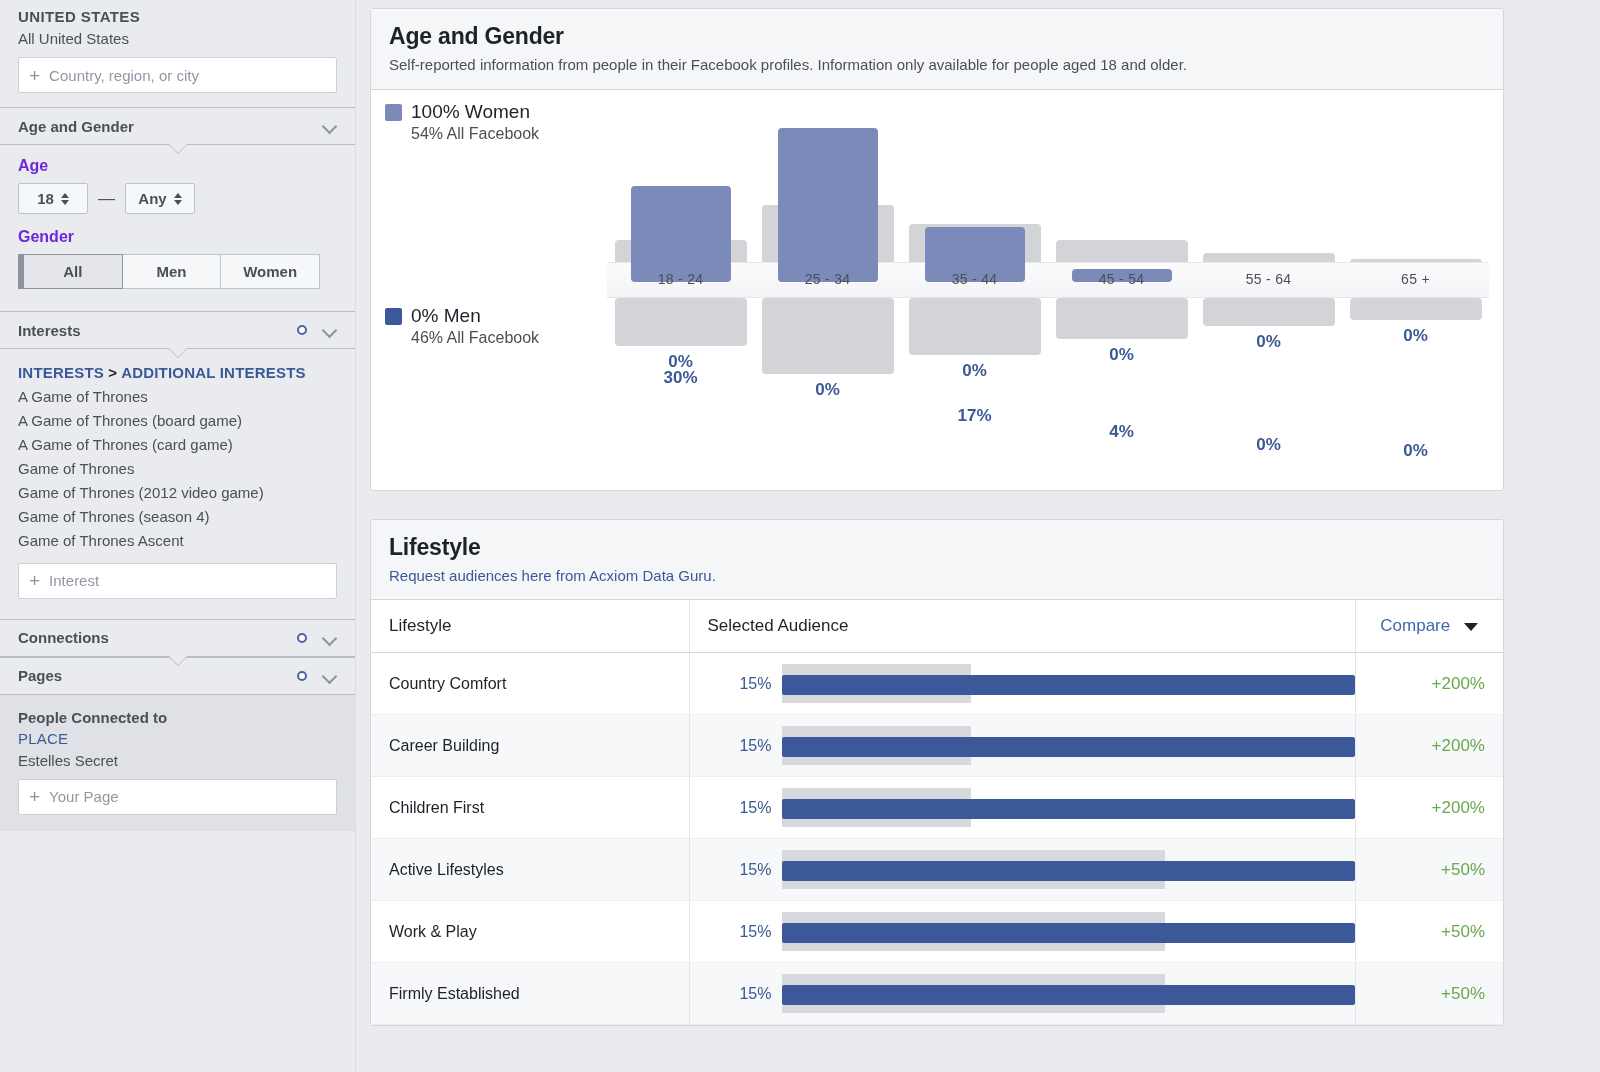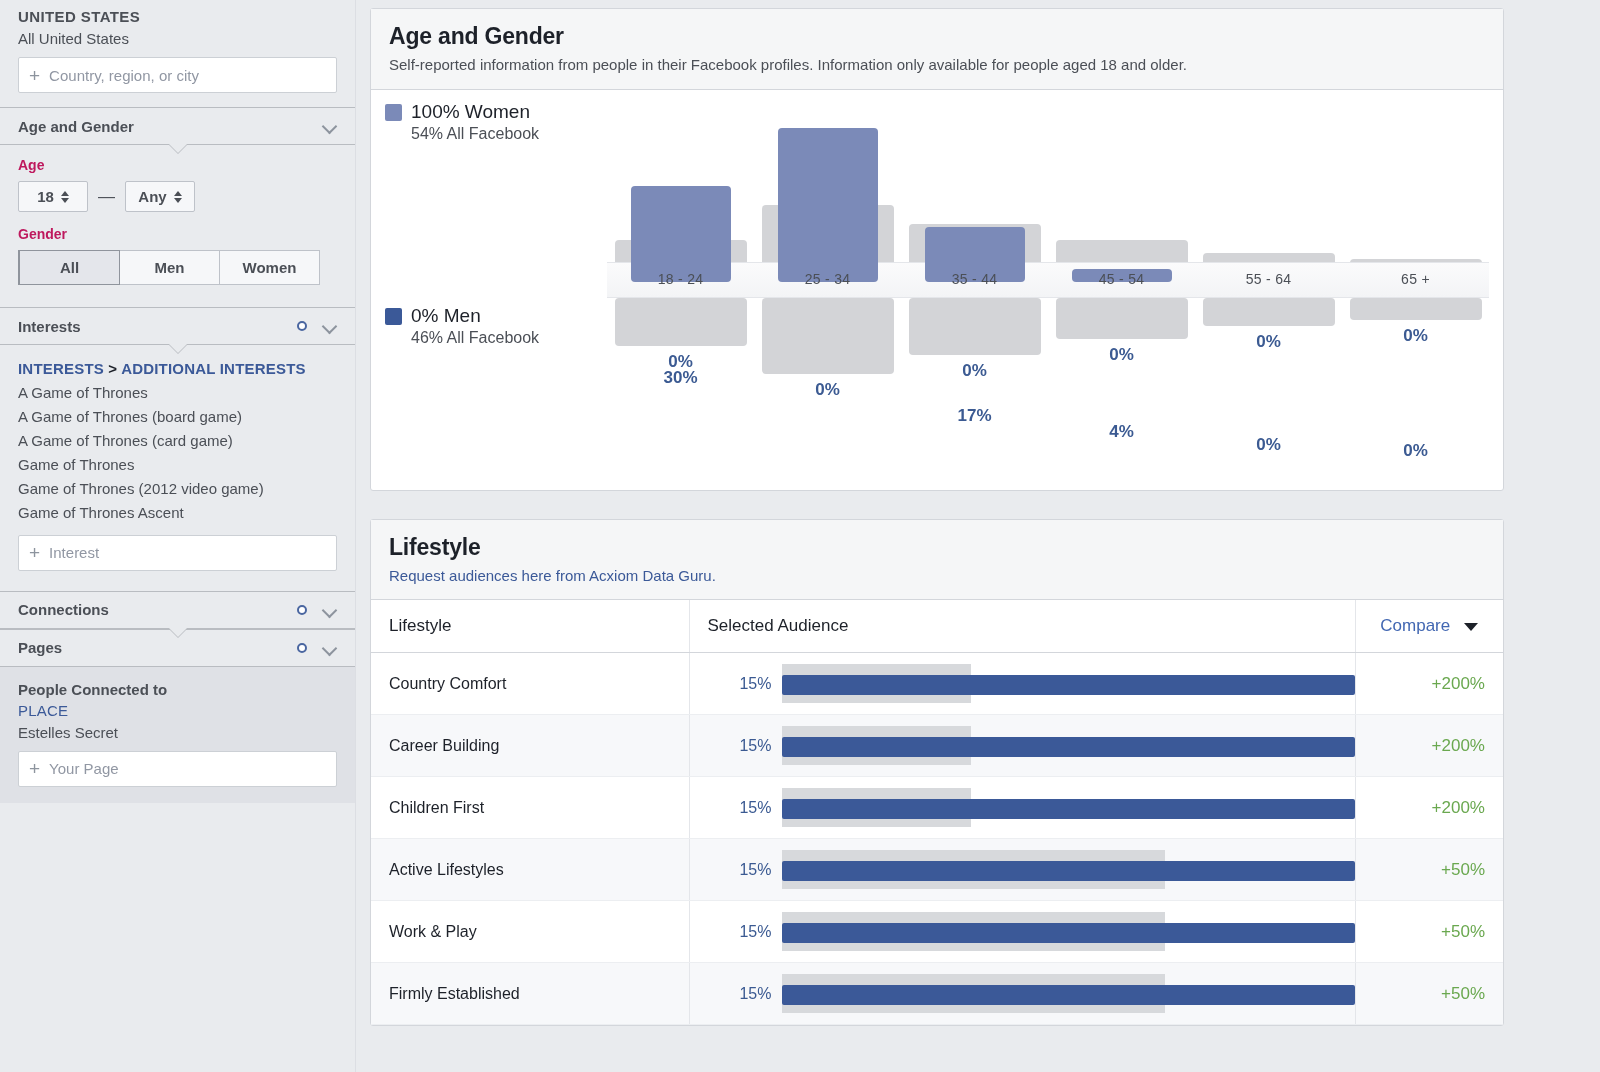--- a/index.html
+++ b/index.html
@@ -59,42 +59,42 @@
   .caret-down {
     position: absolute; left: 50%; bottom: -9px; margin-left: -9px;
     width: 0; height: 0;
     border-left: 9px solid transparent; border-right: 9px solid transparent;
     border-top: 9px solid #e9ebee;
     filter: drop-shadow(0 1px 0 #b9bcc1);
     z-index: 3;
   }
 
   .sb-body { padding: 12px 18px 10px 18px; }
-  .lbl { font-size: 14px; font-weight: bold; color: #be185d; }
+  .lbl { font-size: 16px; font-weight: bold; color: #6d28d9; }
   .age-row { display: flex; align-items: center; gap: 10px; margin-top: 8px; }
   .select {
     background: #f6f7f9; border: 1px solid #bec2c9; border-radius: 2px;
     height: 31px; min-width: 70px;
     display: flex; align-items: center; justify-content: center; gap: 7px;
     font-size: 15px; font-weight: bold; color: #4b4f56; padding: 0 10px;
   }
   .updown { display: flex; flex-direction: column; gap: 2px; }
   .updown i { display: block; width: 0; height: 0; border-left: 4px solid transparent; border-right: 4px solid transparent; }
   .updown i.u { border-bottom: 5px solid #4b4f56; }
   .updown i.d { border-top: 5px solid #4b4f56; }
   .dash { color: #4b4f56; font-size: 17px; }
 
   .gender-label { margin-top: 14px; }
   .segmented { display: flex; margin-top: 8px; width: 302px; }
   .seg {
     flex: 1; height: 35px; display: flex; align-items: center; justify-content: center;
     font-size: 15px; font-weight: bold; color: #4b4f56;
     background: #f6f7f9; border: 1px solid #bec2c9; border-left: none;
   }
-  .seg:first-child { border-left: 2px solid #22c55e; }
+  .seg:first-child { border-left: 6px solid #22c55e; }
   .seg.active { background: #e4e6eb; border-color: #8f949c; }
 
   .crumb { font-size: 15px; font-weight: bold; color: #3b5998; line-height: 1.28; letter-spacing: .2px; }
   .crumb .gt { color: #1d2129; }
   .interest-list { margin-top: 3px; }
   .interest-item {
     font-size: 15px; color: #4b4f56; line-height: 1.33;
     padding: 2px 0 2px 0; text-indent: -10px; margin-left: 10px;
   }
   .pages-body { background: #dfe1e6; padding: 14px 18px 16px 18px; }
@@ -255,20 +255,21 @@
         <span>INTERESTS</span>
         <span class="gt">&gt;</span>
         <span>ADDITIONAL INTERESTS</span>
       </div>
       <div class="interest-list">
         <div class="interest-item">A Game of Thrones</div>
         <div class="interest-item">A Game of Thrones (board game)</div>
         <div class="interest-item">A Game of Thrones (card game)</div>
         <div class="interest-item">Game of Thrones</div>
         <div class="interest-item">Game of Thrones (2012 video game)</div>
+        <div class="interest-item">Game of Thrones (season 4)</div>
         <div class="interest-item">Game of Thrones Ascent</div>
       </div>
       <div class="sb-input">
         <span class="plus">+</span>
         <span>Interest</span>
       </div>
     </div>
 
     <div class="sec-header" style="margin-top:10px">
       <span class="sec-title">Connections</span>

